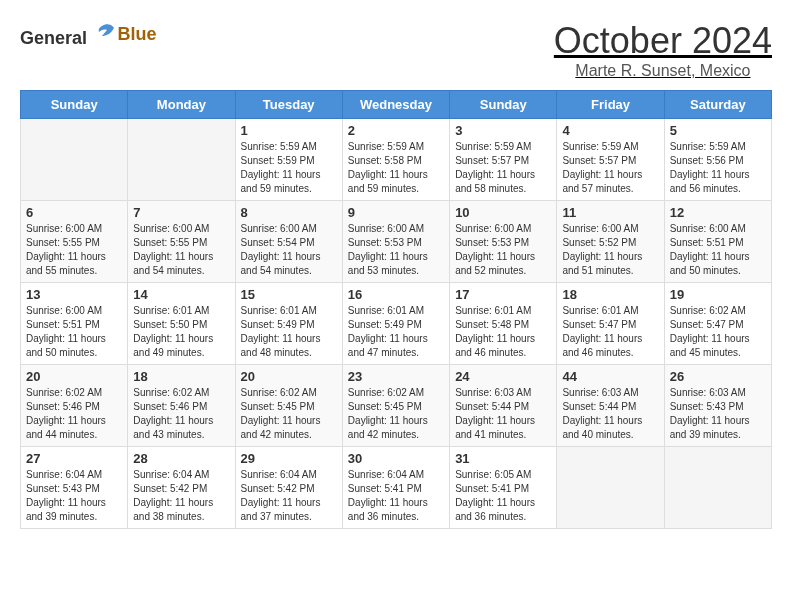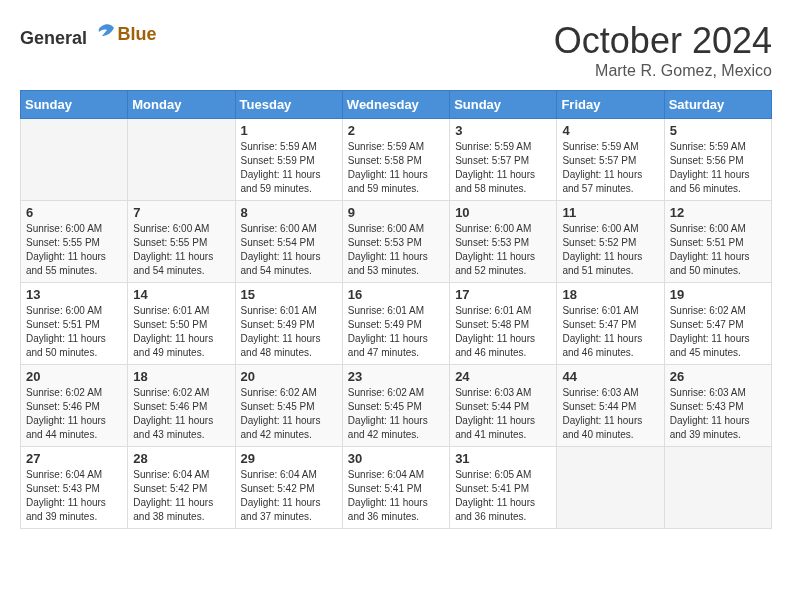--- a/index.html
+++ b/index.html
@@ -30,21 +30,22 @@
       font-size: 18px;
       font-weight: bold;
       color: #a16207;
     }
     .logo-icon {
       width: 24px;
       height: 24px;
       margin-left: 2px;
     }
     .title-section {
-      text-align: right;
+      text-align: center;
+      text-decoration: underline;
     }
     .month-title {
       font-size: 36px;
       font-weight: normal;
       color: #333;
     }
     .location-title {
       font-size: 16px;
       color: #555;
     }
@@ -52,21 +53,21 @@
       width: 100%;
       border-collapse: collapse;
       border: 1px solid #ccc;
     }
     .calendar th {
       background-color: #4a90d9;
       color: #fff;
       font-size: 13px;
       font-weight: bold;
       padding: 6px 4px;
-      text-align: left;
+      text-align: center;
       border: 1px solid #3a7bc8;
     }
     .calendar td {
       vertical-align: top;
       border: 1px solid #ddd;
       padding: 4px 5px;
       width: 107px;
       min-height: 80px;
       font-size: 10.5px;
       color: #333;
@@ -99,21 +100,21 @@
       <span class="logo-text-general">General</span>
       <svg class="logo-icon" viewBox="0 0 24 24">
         <path d="M20 8 C18 4, 12 3, 8 6 C6 7, 4 9, 5 12 C7 10, 10 9, 13 10 L8 16 C12 16, 17 14, 20 8Z" fill="#4a90d9"></path>
       </svg>
     </span>
     <br>
     <span class="logo-text-blue">Blue</span>
   </div>
   <div class="title-section">
     <div class="month-title">October 2024</div>
-    <div class="location-title">Marte R. Gomez, Mexico</div>
+    <div class="location-title">Marte R. Sunset, Mexico</div>
   </div>
 </div>
 
 <table class="calendar">
   <thead>
     <tr>
     <th>Sunday</th>
         <th>Monday</th>
         <th>Tuesday</th>
         <th>Wednesday</th>

